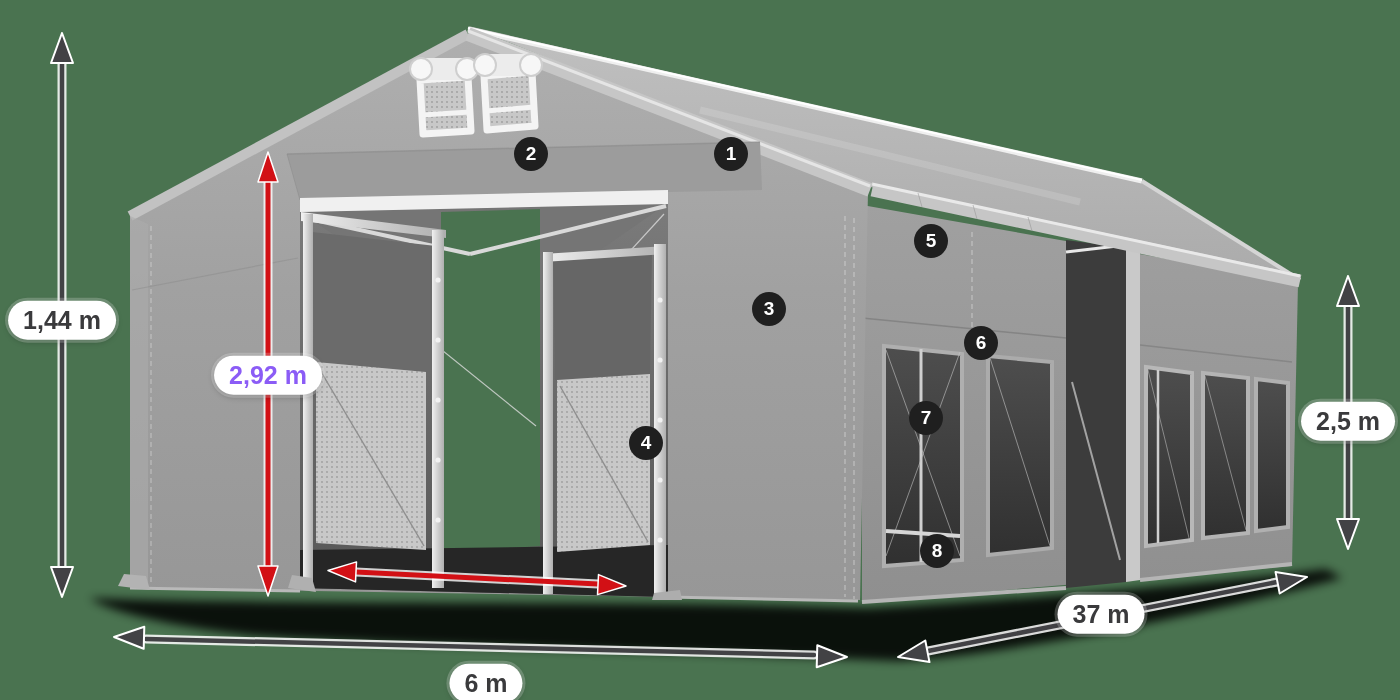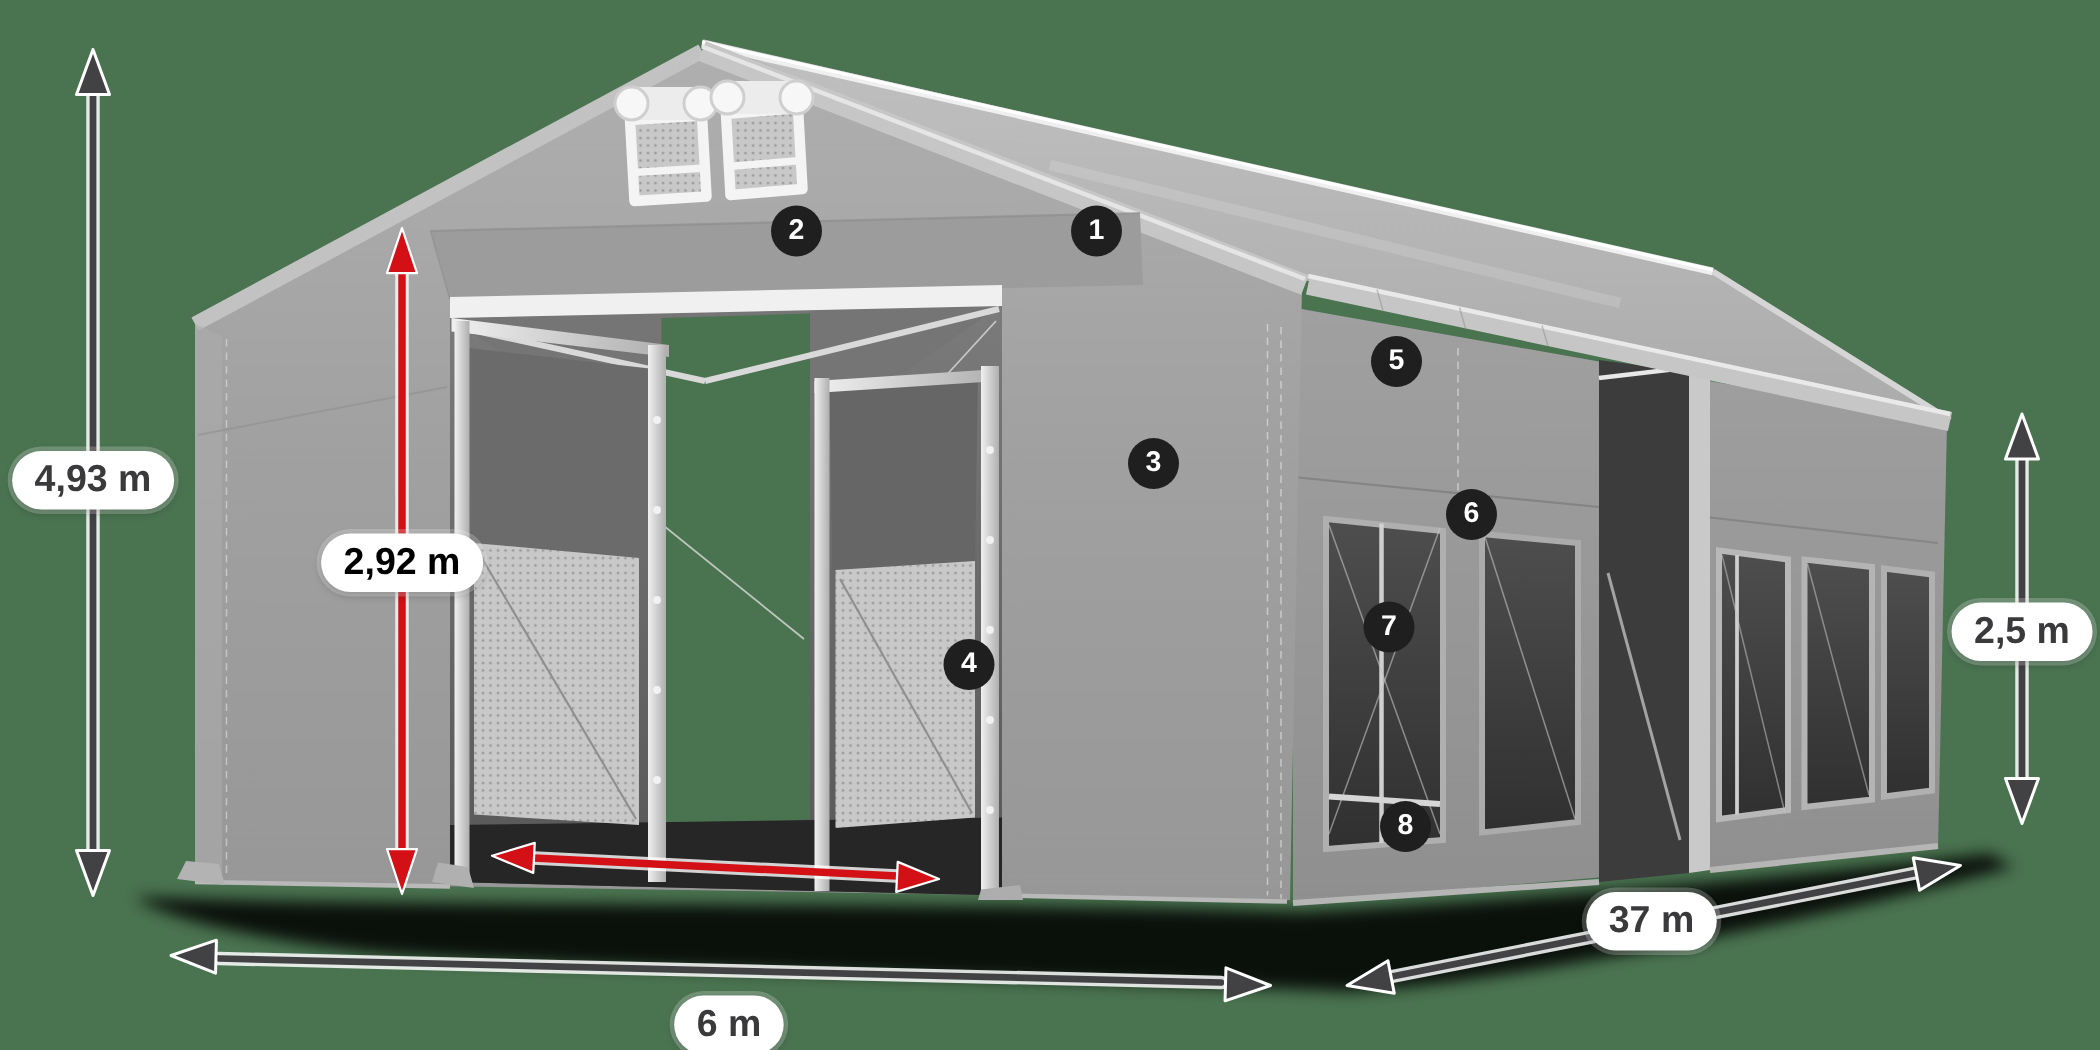--- a/index.html
+++ b/index.html
@@ -2,21 +2,21 @@
 <html><head>
 <meta charset="utf-8">
 <style>
   html,body{margin:0;padding:0;}
   .stage{position:relative;width:1400px;height:700px;background:#4A7350;overflow:hidden;
          font-family:"Liberation Sans","DejaVu Sans",sans-serif;}
   .stage svg{position:absolute;left:0;top:0;}
   .pill{position:absolute;transform:translate(-50%,-50%);background:#fff;border-radius:26px;
         padding:5px 15px;font-weight:bold;font-size:25px;line-height:1.15;color:#3A3A3C;
         white-space:nowrap;box-shadow:0 0 0 3px rgba(255,255,255,.22),0 2px 6px rgba(0,0,0,.28);}
-  .pill-red{color:#000000;}
+  .pill-red{color:#8b5cf6;}
   .badge{position:absolute;transform:translate(-50%,-50%);width:34px;height:34px;border-radius:50%;
          background:#1F1F1F;color:#fff;font-weight:bold;font-size:19px;display:flex;
          align-items:center;justify-content:center;cursor:pointer;user-select:none;}
 </style>
 </head>
 <body>
 
 <div class="stage">
 
 <svg width="1400" height="700" viewBox="0 0 1400 700">
@@ -223,21 +223,21 @@
     </g>
     <g>
       <path d="M1348,304 L1348,521" stroke="#FFFFFF" stroke-width="9" opacity="0.85" fill="none"></path>
       <path d="M1348,304 L1348,521" stroke="#424245" stroke-width="4.5" fill="none"></path>
       <polygon points="1348,276 1337,306 1359,306" fill="#424245" stroke="#FFFFFF" stroke-width="2" stroke-linejoin="round"></polygon>
       <polygon points="1348,549 1337,519 1359,519" fill="#424245" stroke="#FFFFFF" stroke-width="2" stroke-linejoin="round"></polygon>
     </g>
   </g>
 </svg>
 
-<div class="pill" style="left:62px;top:320px">4,93 m</div>
+<div class="pill" style="left:62px;top:320px">1,44 m</div>
 <div class="pill pill-red" style="left:268px;top:375px">2,92 m</div>
 <div class="pill" style="left:486px;top:683px">6 m</div>
 <div class="pill" style="left:1101px;top:614px">37 m</div>
 <div class="pill" style="left:1348px;top:421px">2,5 m</div>
 
 <div class="badge" style="left:731px;top:154px">1</div>
 <div class="badge" style="left:531px;top:154px">2</div>
 <div class="badge" style="left:769px;top:309px">3</div>
 <div class="badge" style="left:646px;top:443px">4</div>
 <div class="badge" style="left:931px;top:241px">5</div>

